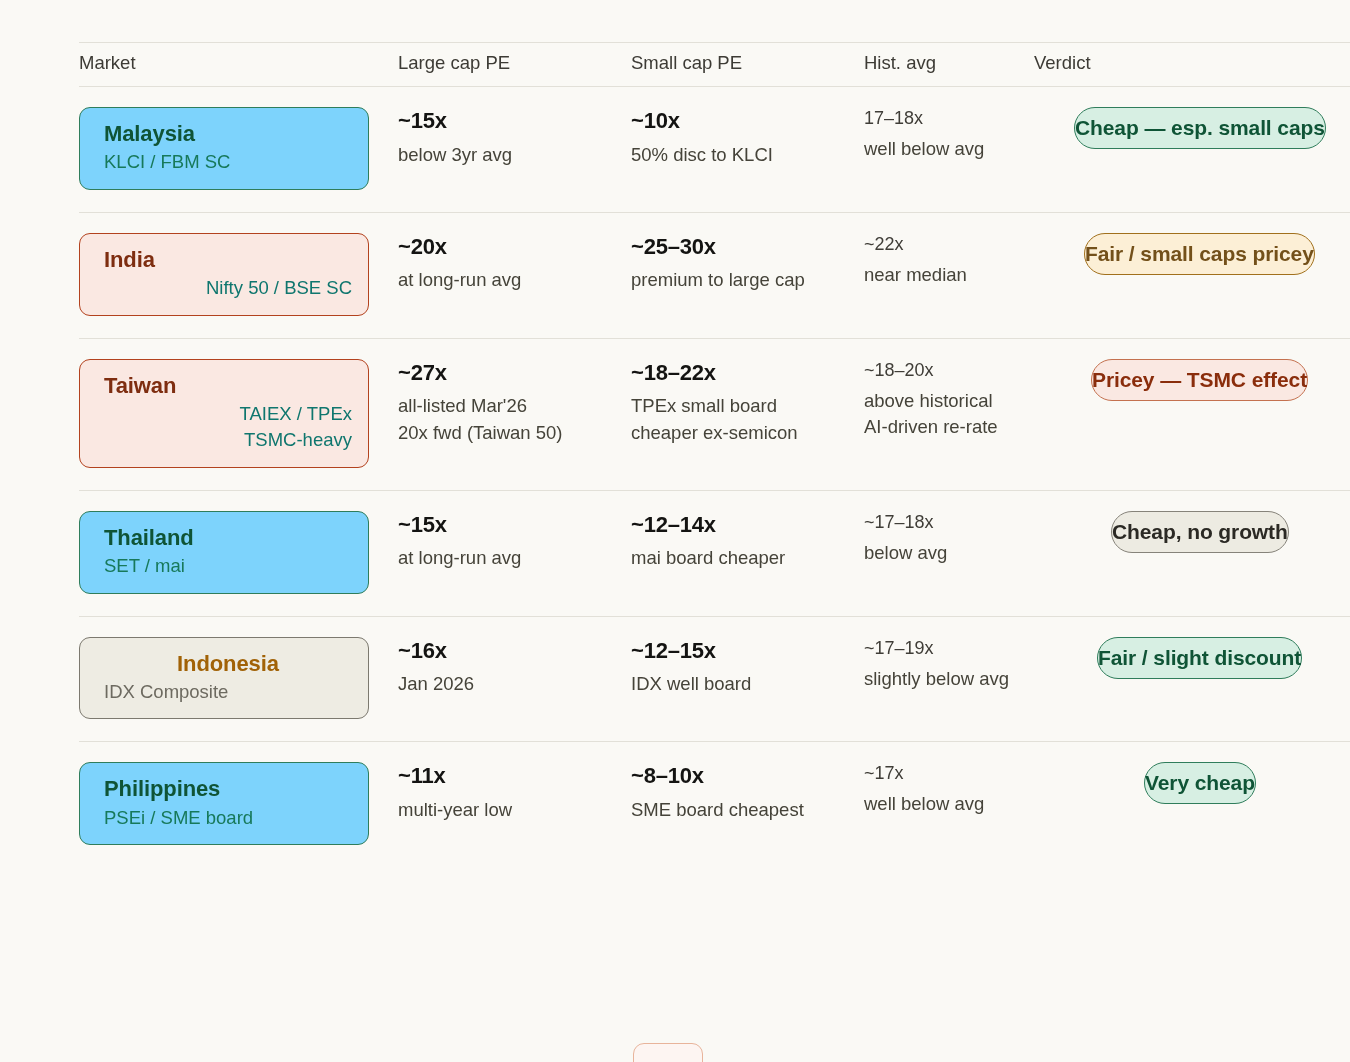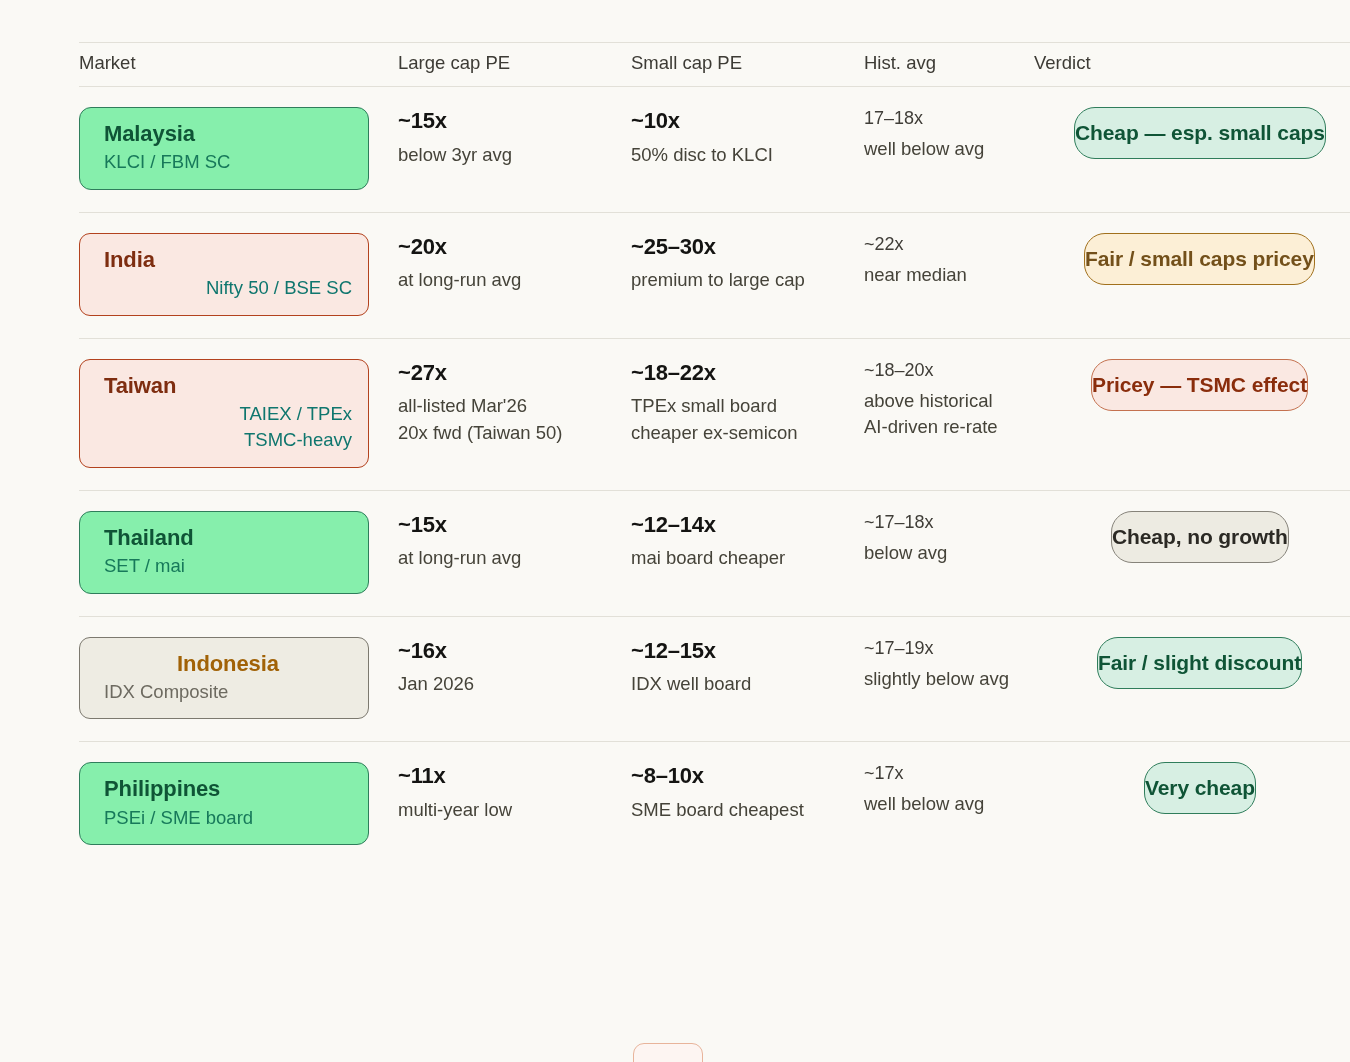--- a/index.html
+++ b/index.html
@@ -76,21 +76,21 @@
 
   
   .market-card {
     display: inline-block;
     border-radius: 11px;
     border: 1.4px solid;
     padding: 12px 16px 14px 24px;
     width: 290px;
   }
 
-  .market-card.tone-green  { background: #86efac; border-color: #2f7d5b; border-radius: 12px; }
+  .market-card.tone-green  { background: #7dd3fc; border-color: #2f7d5b; }
   .market-card.tone-red    { background: #fae8e2; border-color: #b3421e; }
   .market-card.tone-neutral{ background: #eeece3; border-color: #7c796f; }
 
   .market-name {
     font-size: 22px;
     font-weight: 700;
     line-height: 1.28;
     letter-spacing: -0.1px;
   }
   .tone-green  .market-name { color: #0f5436; }
@@ -145,21 +145,21 @@
     position: relative;
     height: 44px;
   }
 
   .pill {
     position: absolute;
     top: 0;
     display: inline-flex;
     align-items: center;
     justify-content: center;
-    height: 52px;
+    height: 42px;
     border-radius: 21px;
     border: 1.3px solid;
     font-size: 21px;
     font-weight: 700;
     letter-spacing: -0.1px;
     white-space: nowrap;
   }
 
   .pill.tone-green   { background: #d7efe3; border-color: #2f7d5b; color: #0f5436; }
   .pill.tone-amber   { background: #fcefd6; border-color: #a1701c; color: #73501a; }

